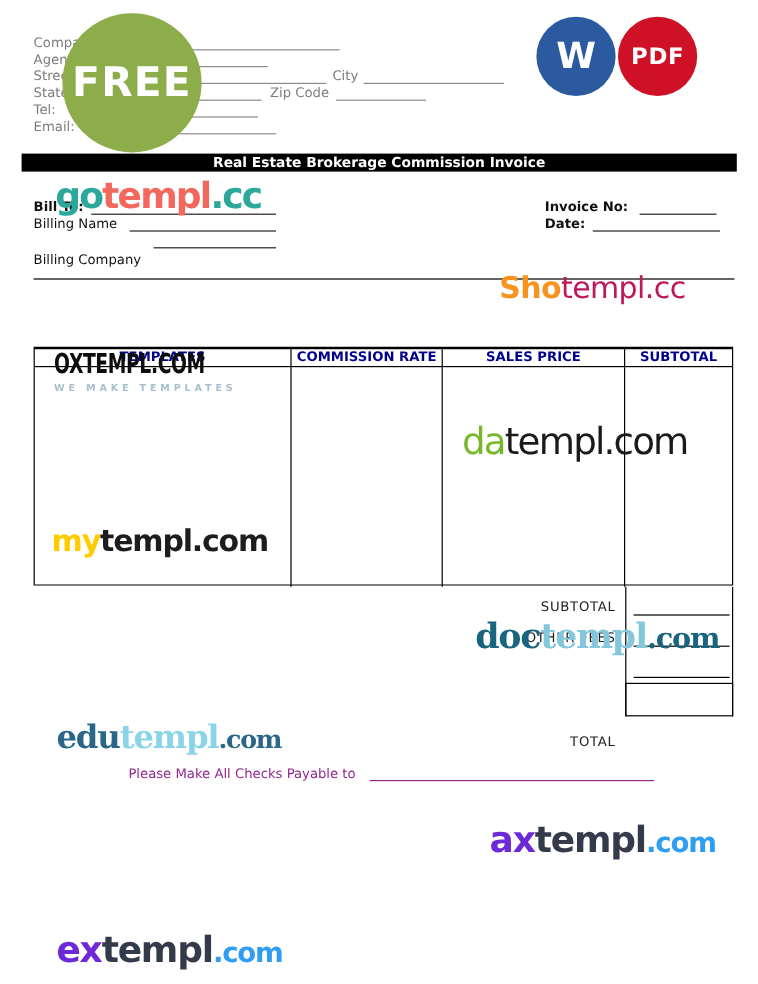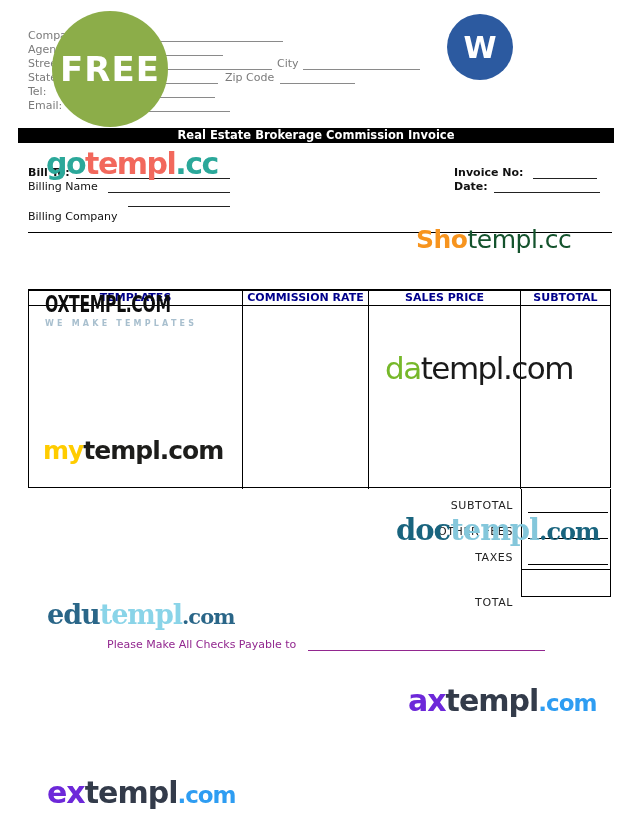--- a/index.html
+++ b/index.html
@@ -44,21 +44,21 @@
          color:#222;letter-spacing:.6px;white-space:nowrap;}
   .vline{position:absolute;left:528px;width:80px;border-top:1px solid #000;height:0;}
   
   .note{position:absolute;left:107px;top:638px;font-size:11px;color:#92278F;white-space:nowrap;}
   .noteln{position:absolute;left:308px;top:638px;width:237px;height:12px;border-bottom:1px solid #92278F;}
   
   .wm{position:absolute;white-space:nowrap;line-height:1;}
   .go{left:46px;top:149px;font-size:30px;font-weight:bold;letter-spacing:-1.5px;z-index:20;}
   .go .t1{color:#2BA89A;}.go .t2{color:#F2685C;}
   .sho{left:416px;top:227px;font-size:25px;letter-spacing:-.5px;z-index:20;}
-  .sho .t1{color:#F7941E;font-weight:bold;}.sho .t2{color:#14532d;}
+  .sho .t1{color:#F7941E;font-weight:bold;}.sho .t2{color:#be185d;}
   .ox{left:45px;top:293px;z-index:20;}
   .ox .t1{display:block;font-size:23px;font-weight:bold;color:#0d0d0d;letter-spacing:-.5px;
           transform:scaleX(.68);transform-origin:left;}
   .ox .t2{display:block;margin-top:4px;font-size:8px;font-weight:bold;color:#A8BFCE;letter-spacing:3.2px;}
   .da{left:385px;top:353px;font-size:31px;font-weight:normal;letter-spacing:-1.5px;z-index:20;}
   .da .t1{color:#76B82A;}.da .t2{color:#1a1a1a;}
   .my{left:43px;top:438px;font-size:25px;font-weight:bold;letter-spacing:-1px;z-index:20;}
   .my .t1{color:#FFCC00;text-align:right;}.my .t2{color:#1d1d1b;}
   .serifwm{font-family:"DejaVu Serif","Liberation Serif",serif;font-weight:bold;}
   .doc{left:396px;top:516px;font-size:29px;letter-spacing:-1px;z-index:20;}
@@ -125,22 +125,21 @@
       <div class="tcell tb c3"></div>
       <div class="tcell tb c4"></div>
     </div>
   </div>
 
   <div class="totfr"></div>
   <div class="totbox"></div>
 
   <span class="totlbl" style="top:499px">SUBTOTAL</span>
   <span class="totlbl" style="top:525px">OTHER FEES</span>
-  <span class="totlbl" style="top:551px">TAXES</span>
-  <span class="totlbl" style="top:596px">TOTAL</span>
+  <span class="totlbl" style="top:612px">TOTAL</span>
 
   <span class="vline" style="top:512px"></span>
   <span class="vline" style="top:538px"></span>
   <span class="vline" style="top:564px"></span>
 
   <span class="note">Please Make All Checks Payable to</span>
   <span class="noteln"></span>
 
   <span class="wm go">
     <span class="t1">go</span><span class="t2">templ</span><span class="t1">.cc</span>
@@ -174,14 +173,15 @@
   <span class="wm ax bluwm">
     <span class="t1">ax</span><span class="t2">templ</span><span class="t3">.com</span>
   </span>
 
   <span class="wm ex bluwm">
     <span class="t1">ex</span><span class="t2">templ</span><span class="t3">.com</span>
   </span>
 
   <div class="free">FREE</div>
   <div class="circle wbadge">W</div>
+  <div class="circle pdfbadge">PDF</div>
 
 </div>
 
 </body></html>

